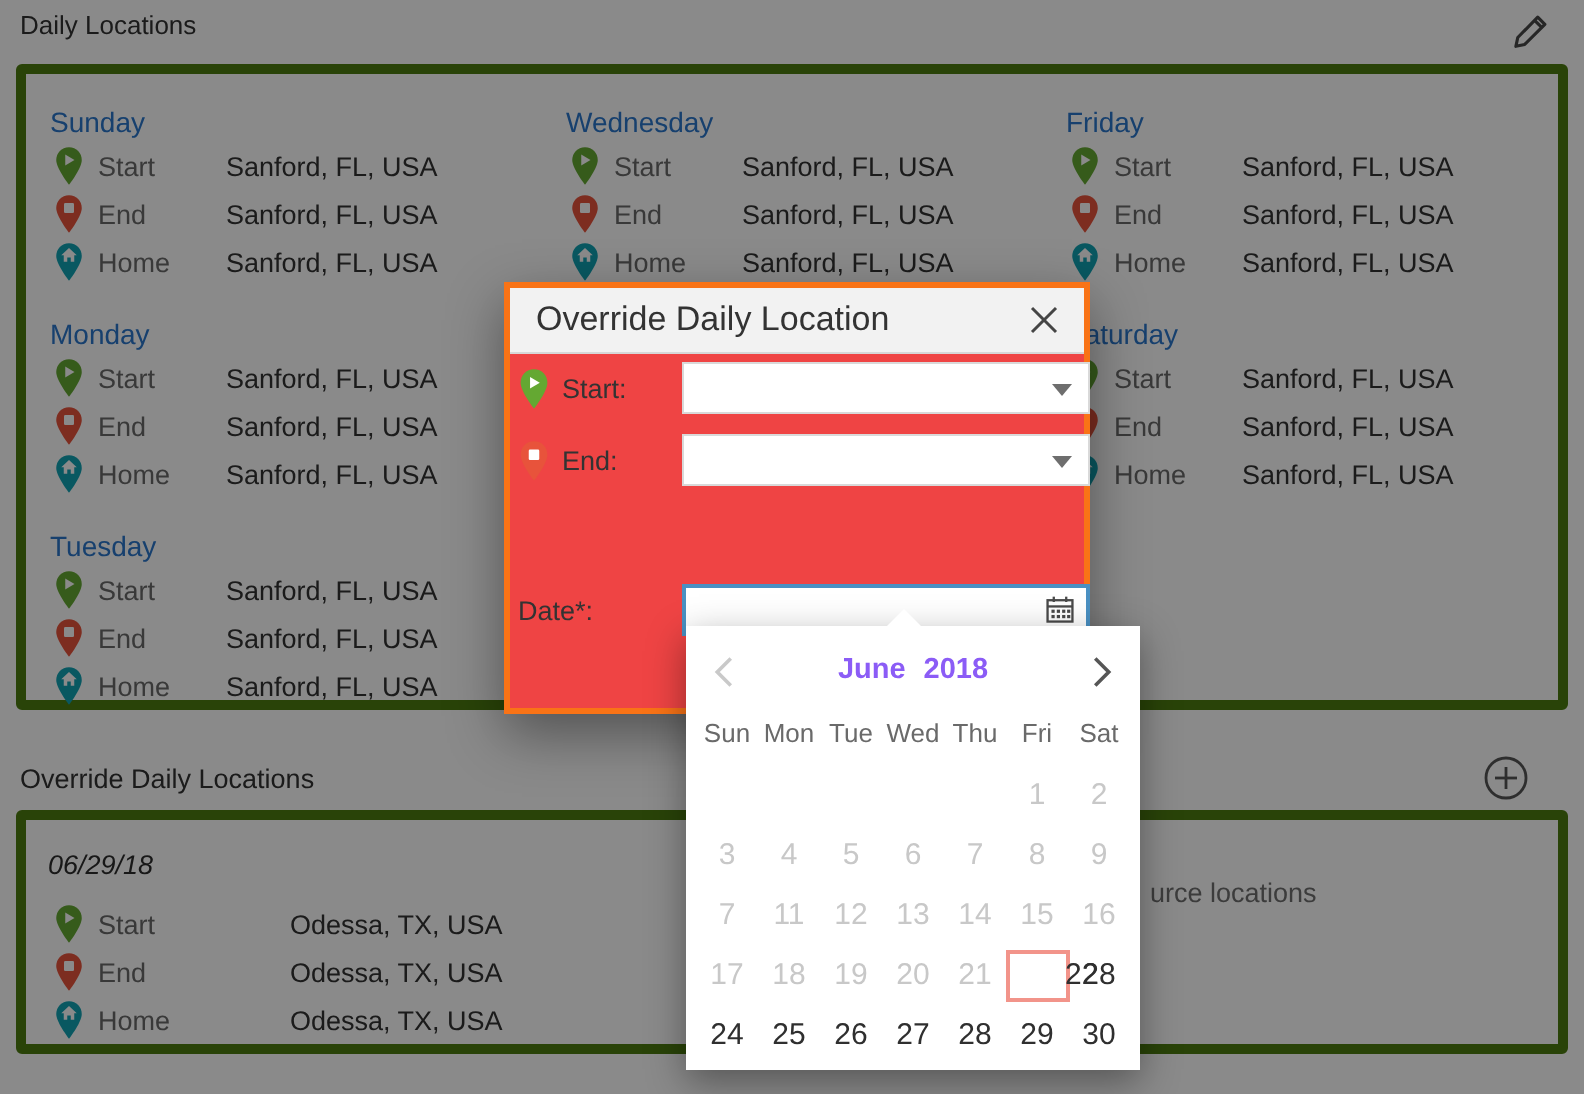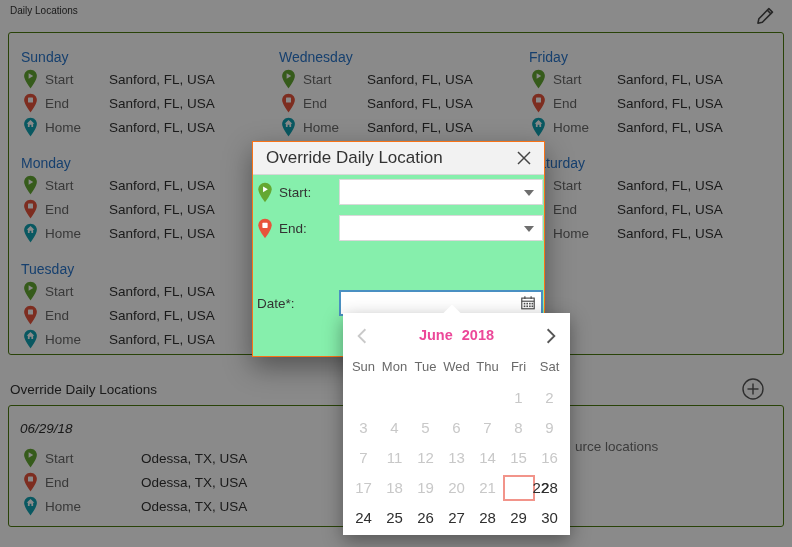--- a/index.html
+++ b/index.html
@@ -1,22 +1,22 @@
 <!DOCTYPE html>
 <html style="--c-start: #64a832; --c-end: #e8533b; --c-home: #12a3b4; --c-day_name: #2b77cc; --c-focus_border: #4a90c2; --c-today_border: #f2948a; --c-overlay: rgba(0,0,0,0.46);"><head>
 <meta charset="utf-8">
 <style>
   html,body{margin:0;padding:0;background:#fff;}
   .stage{position:relative;width:792px;height:547px;background:#fff;overflow:hidden;
          font-family:"Liberation Sans",sans-serif;-webkit-font-smoothing:antialiased;}
   
   .page{position:absolute;inset:0;z-index:1;}
-  .page-title{position:absolute;left:10px;top:5px;font-size:10px;color:#333;text-align:right;}
+  .page-title{position:absolute;left:10px;top:5px;font-size:13px;color:#333;text-align:right;}
   .edit-btn{position:absolute;right:16px;top:5px;width:21px;height:21px;cursor:pointer;}
-  .panel{position:absolute;left:8px;width:776px;background:#fff;border:1px solid #4d7c0f;
+  .panel{position:absolute;left:8px;width:776px;background:#fff;border:5px solid #4d7c0f;
          border-radius:3px;box-sizing:border-box;}
   .panel-daily{top:32px;height:323px;}
   .panel-override{top:405px;height:122px;}
   .day-col{position:absolute;top:0;width:252px;}
   .day-col[data-col="1"]{left:12px;}
   .day-col[data-col="2"]{left:270px;}
   .day-col[data-col="3"]{left:520px;}
   .day-block{margin-top:14px;margin-bottom:12px;}
   .day-name{font-size:14px;line-height:20px;color:var(--c-day_name,#2b77cc);}
   .entry-row{display:flex;align-items:center;height:24px;}
@@ -26,22 +26,22 @@
   .entry-value{font-size:13.5px;color:#333;white-space:nowrap;}
   .section2-title{position:absolute;left:10px;top:382px;font-size:13.5px;color:#333;}
   .add-btn{position:absolute;right:27px;top:377px;width:24px;height:24px;cursor:pointer;}
   .override-date{position:absolute;left:11px;top:15px;font-size:13.5px;color:#2e2e2e;font-style:italic;}
   .override-rows{position:absolute;left:12px;top:40px;}
   .panel-override .entry-label{width:96px;}
   .partial-text{position:absolute;left:575px;top:439px;font-size:13.5px;color:#707070;}
   
   .overlay{position:absolute;inset:0;background:var(--c-overlay,rgba(0,0,0,0.46));z-index:5;}
   
-  .modal{position:absolute;left:252px;top:141px;width:293px;height:216px;background:#86efac;
-         border:1px solid #f97316;box-shadow:0 10px 26px rgba(0,0,0,.4);z-index:10;box-sizing:border-box;}
+  .modal{position:absolute;left:252px;top:141px;width:293px;height:216px;background:#ef4444;
+         border:3px solid #f97316;box-shadow:0 10px 26px rgba(0,0,0,.4);z-index:10;box-sizing:border-box;}
   .modal-header{position:absolute;left:0;right:0;top:0;height:32px;background:#f2f2f2;
                 border-bottom:1px solid #d7d7d7;}
   .modal-title{position:absolute;left:13px;top:6px;font-size:17px;color:#333;}
   .modal-close{position:absolute;right:11px;top:7px;width:18px;height:18px;cursor:pointer;}
   .m-row{position:absolute;left:0;right:0;height:26px;display:flex;align-items:center;}
   .m-row .pin-slot{width:16px;height:21px;margin:0 6px 0 4px;}
   .m-label{font-size:13.5px;color:#333;}
   .m-row.no-pin .m-label{margin-left:4px;}
   .m-field{position:absolute;left:86px;top:0;width:204px;height:26px;box-sizing:border-box;background:#fff;}
   .dropdown{border:1px solid #d9d9d9;cursor:pointer;}
@@ -52,21 +52,21 @@
   .cal-glyph{position:absolute;right:5px;top:3px;width:16px;height:16px;cursor:pointer;}
   
   .calendar-pop{position:absolute;left:343px;top:313px;width:227px;height:222px;background:#fff;
                 box-shadow:0 6px 18px rgba(0,0,0,.38);z-index:20;}
   .notch{position:absolute;left:103px;top:-6px;width:12px;height:12px;background:#fff;transform:rotate(45deg);}
   .cal-header{position:absolute;top:12px;left:0;right:0;height:24px;}
   .cal-prev{position:absolute;left:12px;top:2px;width:14px;height:18px;color:#c9c9c9;}
   .cal-next{position:absolute;right:12px;top:2px;width:14px;height:18px;color:#565656;cursor:pointer;}
   .cal-prev svg,.cal-next svg{width:100%;height:100%;display:block;}
   .cal-title{position:absolute;left:0;right:0;top:2px;text-align:center;font-size:14.5px;
-             font-weight:bold;color:#ec4899;}
+             font-weight:bold;color:#8b5cf6;}
   .cal-title .gap{display:inline-block;width:9px;}
   .cal-daynames{position:absolute;top:46px;left:5px;display:flex;}
   .cal-daynames span{width:31px;text-align:center;font-size:13px;color:#6a6a6a;}
   .cal-grid{position:absolute;top:70px;left:5px;}
   .cal-week{display:flex;height:30px;}
   .cal-cell{width:31px;display:flex;align-items:center;justify-content:center;
             font-size:15px;color:#2f2f2f;cursor:pointer;}
   .cal-cell.muted{color:#c8c8c8;cursor:default;}
   .cal-cell .num{min-width:26px;height:26px;line-height:26px;text-align:center;}
   .cal-cell.today .num{border:2px solid var(--c-today_border,#f2948a);line-height:22px;

